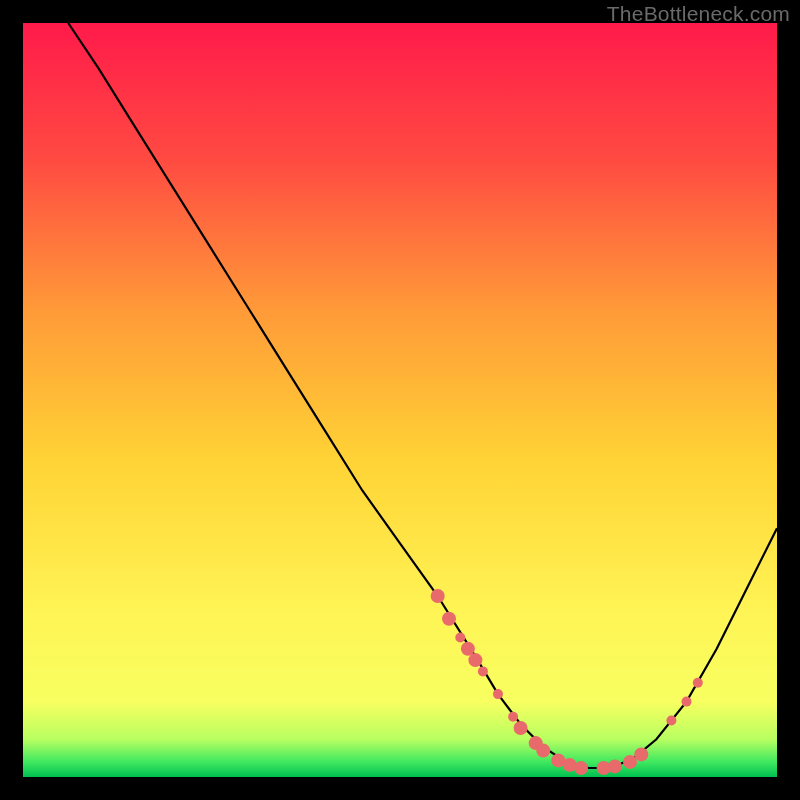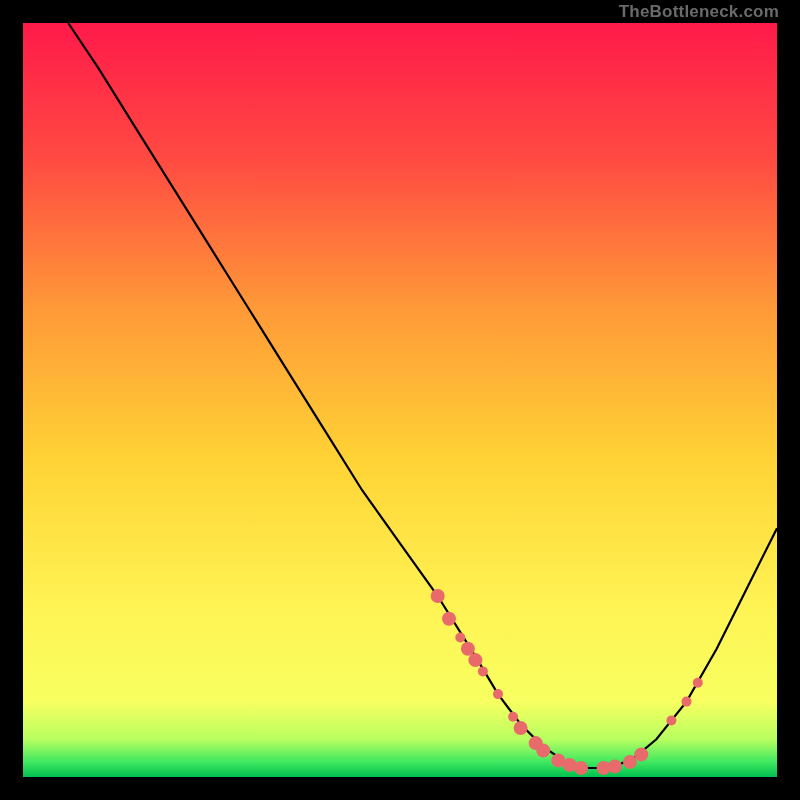--- a/index.html
+++ b/index.html
@@ -22,24 +22,24 @@
   .plot-area {
     position: absolute;
     left: 0;
     top: 0;
     width: 754px;
     height: 754px;
   }
   .watermark {
     position: absolute;
     top: 2px;
-    right: 21px;
+    right: 10px;
     color: #6a6a6a;
-    font-size: 17px;
-    font-weight: 700;
+    font-size: 21px;
+    font-weight: 400;
     letter-spacing: 0.2px;
     user-select: none;
   }
   svg {
     display: block;
   }
 </style>
 </head>
 <body>
 

